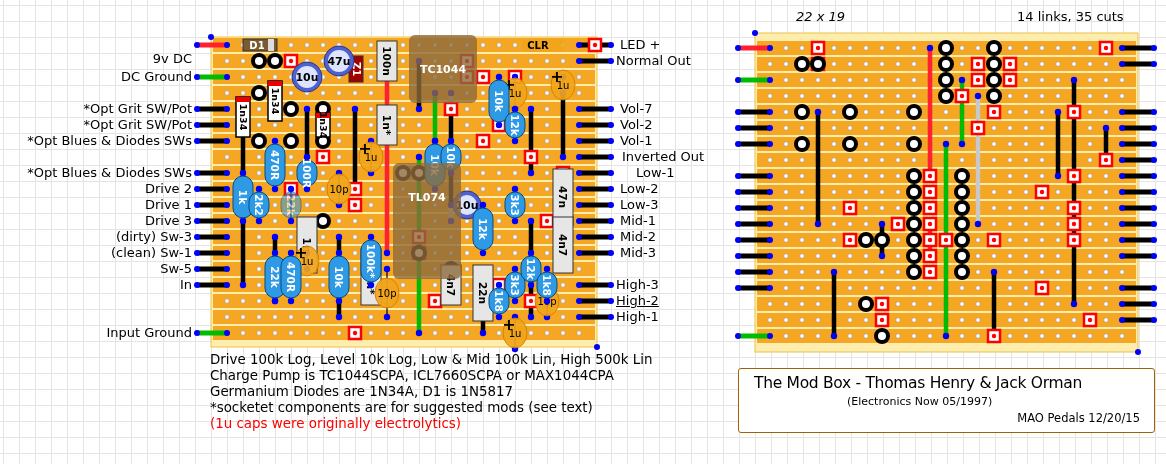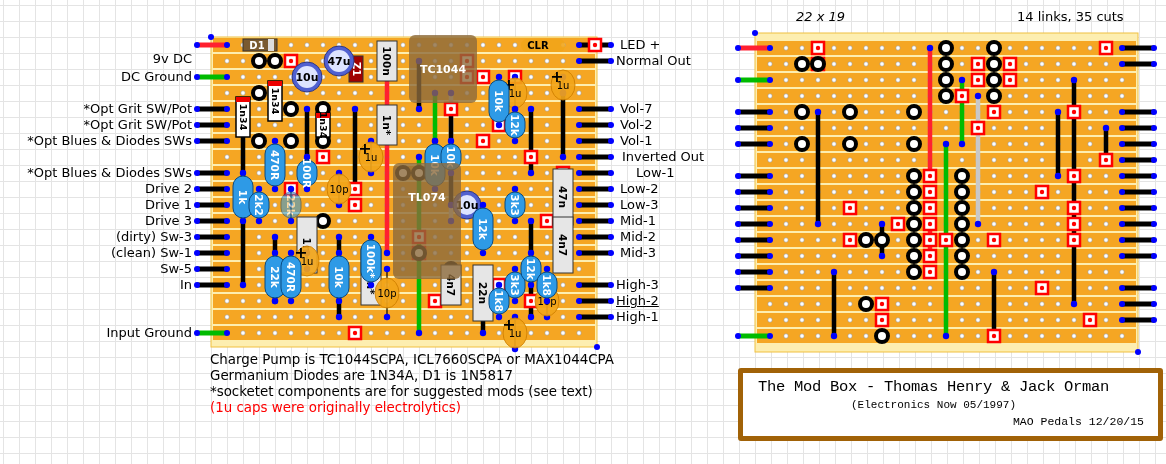--- a/index.html
+++ b/index.html
@@ -11,21 +11,21 @@
       linear-gradient(to bottom,#e4e4e4 1px,transparent 1px);
     background-size:16px 16px;
     background-position:3px 5px;
     font-family:"DejaVu Sans","Liberation Sans",sans-serif;
   }
   .lbl{position:absolute;font-size:13px;color:#000;white-space:nowrap;line-height:15px;}
   .lbl.r{text-align:right;}
   svg{position:absolute;left:0;top:0;}
   .notes{position:absolute;left:210px;top:352px;font-size:13.4px;line-height:16px;color:#000;}
   .notes .red{color:#ff0000;}
-  .titlebox{position:absolute;left:738px;top:368px;width:415px;height:63px;border:5px solid #a16207;border-radius:3px;background:#fff;font-family:Liberation Mono, monospace;}
+  .titlebox{position:absolute;left:738px;top:368px;width:415px;height:63px;border:1px solid #a16207;border-radius:3px;background:#fff;}
   .titlebox .t1{position:absolute;left:15px;top:5px;font-size:15.5px;letter-spacing:-0.3px;}
   .titlebox .t2{position:absolute;left:108px;top:26px;font-size:11px;}
   .titlebox .t3{position:absolute;right:14px;top:42px;font-size:11.5px;}
   .hdr{position:absolute;font-size:13px;}
 </style>
 </head>
 <body>
 
 <svg id="board" width="1166" height="464" xmlns="http://www.w3.org/2000/svg">
     <rect x="211" y="37" width="386" height="310" fill="#fdeeb0" stroke="#f0c040" stroke-width="1"></rect>
@@ -1645,20 +1645,21 @@
     <div class="lbl" style="left: 620px; top: 245px;">Mid-3</div>
     <div class="lbl" style="left: 616px; top: 277px;">High-3</div>
     <div class="lbl" style="left: 616px; top: 293px; text-decoration: underline;">High-2</div>
     <div class="lbl" style="left: 616px; top: 309px;">High-1</div>
   </div>
 
 <div class="hdr" style="left:796px;top:9px;font-style:italic;">22 x 19</div>
 <div class="hdr" style="left:1017px;top:9px;">14 links, 35 cuts</div>
 
 <div class="notes">
+  <div>Drive 100k Log, Level 10k Log,  Low &amp; Mid 100k Lin, High 500k Lin</div>
   <div>Charge Pump is TC1044SCPA, ICL7660SCPA or MAX1044CPA</div>
   <div>Germanium Diodes are 1N34A, D1 is 1N5817</div>
   <div>*socketet components are for suggested mods (see text)</div>
   <div class="red">(1u caps were originally electrolytics)</div>
 </div>
 
 <div class="titlebox">
   <div class="t1">The Mod Box - Thomas Henry &amp; Jack Orman</div>
   <div class="t2">(Electronics Now 05/1997)</div>
   <div class="t3">MAO Pedals  12/20/15</div>

